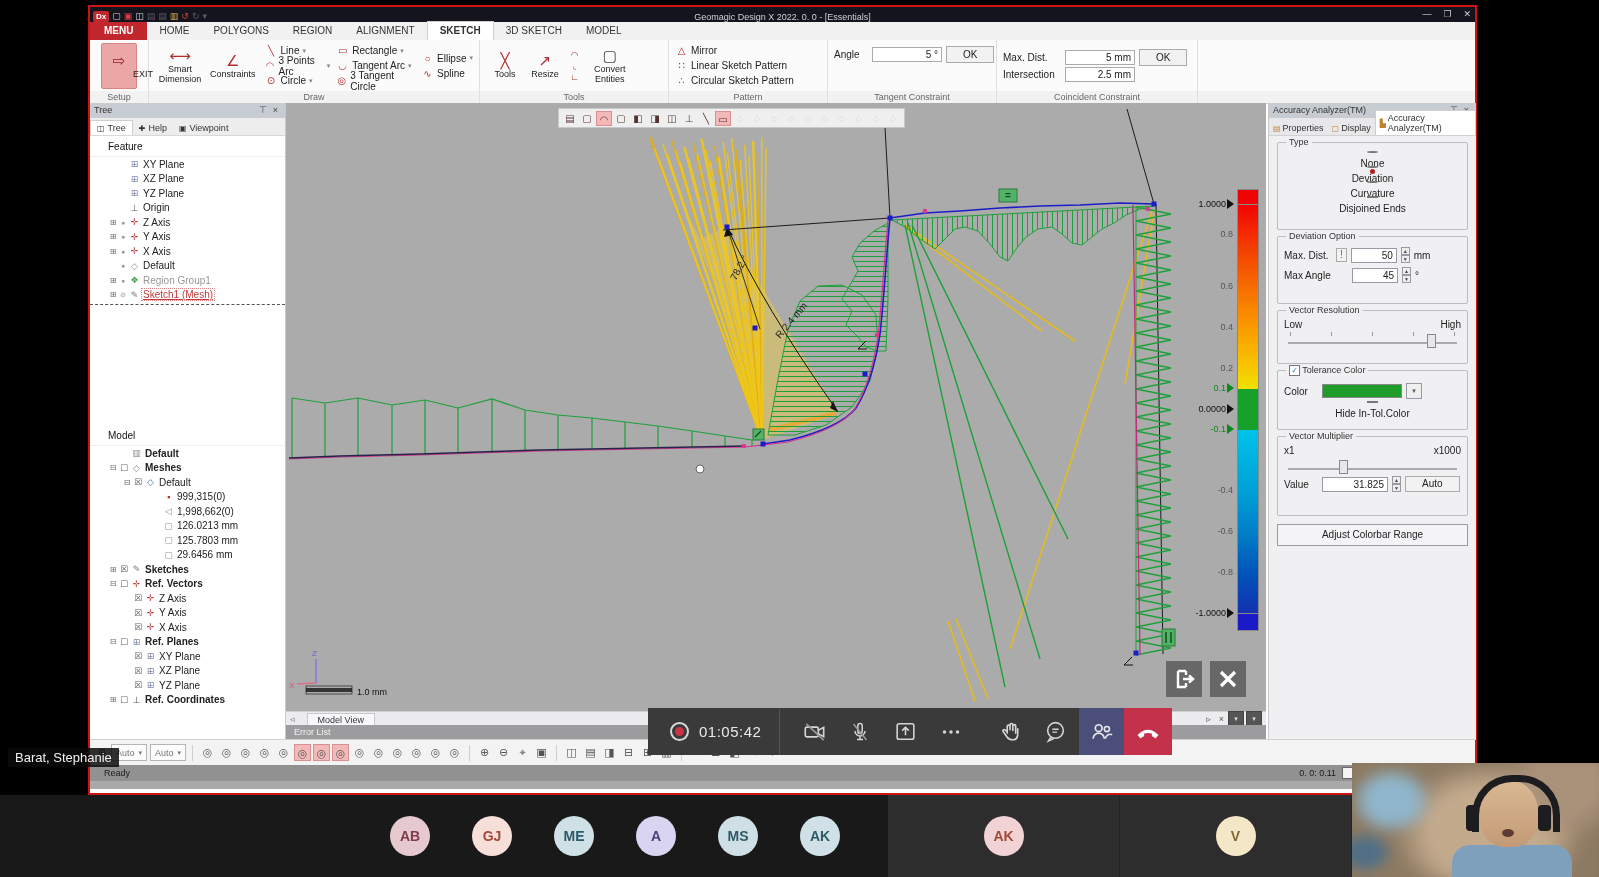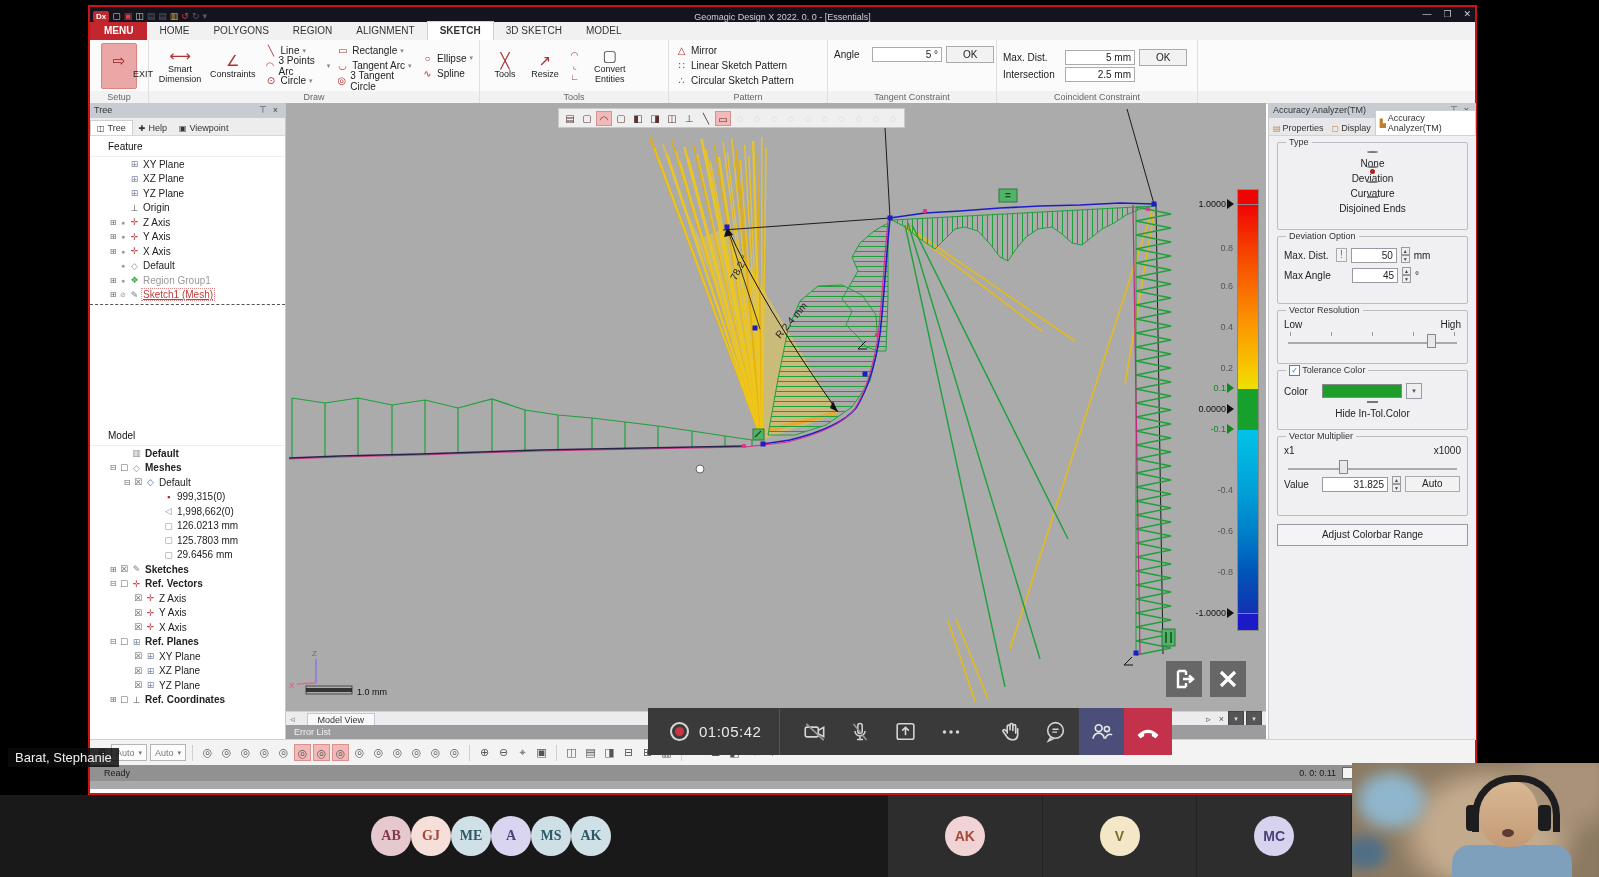--- a/index.html
+++ b/index.html
@@ -129,21 +129,21 @@
   #timer{color:#e8e8e8;font-size:15px;letter-spacing:.5px;}
   .cbdiv{width:1px;height:46px;background:#555;margin-left:18px;}
   .cbtn{width:51px;height:47px;display:flex;align-items:center;justify-content:center;}
   .cbtn svg{display:block;}
   .cbtn.people{background:#4a4e78;}
   .cbtn.hang{background:#c4314b;width:54px;}
   
   #pstrip{position:absolute;left:0;top:795px;width:1599px;height:82px;background:#191919;}
   #pstrip2{position:absolute;left:888px;top:0;width:464px;height:82px;background:#2d2d2d;display:flex;}
   .ptile{flex:1;border-right:1px solid #222;display:flex;align-items:center;justify-content:center;}
-  #avrow1{position:absolute;left:371px;top:0;height:82px;display:flex;align-items:center;font-family:Liberation Serif, serif;}
+  #avrow1{position:absolute;left:390px;top:0;height:82px;display:flex;gap:42px;align-items:center;}
   .av{width:40px;height:40px;border-radius:50%;display:flex;align-items:center;justify-content:center;font-size:14px;font-weight:bold;}
   
   #webcam{position:absolute;left:1352px;top:763px;width:247px;height:114px;overflow:hidden;background:#6b5b49;z-index:32;}
   #webcam .bgblur{position:absolute;inset:-8px;background:
      radial-gradient(60px 50px at 18% 35%,#8fb6cc 0 40%,transparent 70%),
      radial-gradient(40px 30px at 8% 75%,#4f6f86 0 40%,transparent 70%),
      radial-gradient(90px 80px at 85% 20%,#a9917a 0 40%,transparent 75%),
      radial-gradient(120px 90px at 55% 60%,#c3aa8d 0 50%,transparent 80%),
      #8d7a62;filter:blur(6px);}
   #webcam .head{position:absolute;left:128px;top:18px;width:58px;height:66px;border-radius:46% 46% 42% 42%;background:linear-gradient(#d9b894,#c49a76);}
@@ -774,21 +774,21 @@
       <div id="cbar-cap-top"></div>
       <div id="cbar"></div>
       <div id="cbar-cap-bot"></div>
       <div id="cbticks">
 
           <div class="cbtick" data-kind="black" style="top: 96px;">
             <span class="cblab">1.0000</span>
             <span class="cbarrow"></span>
           </div>
 
-          <div class="cbtick" data-kind="plain" style="top: 140px; margin-left: 6px;">
+          <div class="cbtick" data-kind="plain" style="top: 126px; margin-left: 6px;">
             <span class="cblab">0.8</span>
             <span class="cbarrow"></span>
           </div>
 
           <div class="cbtick" data-kind="plain" style="top: 177.8px;">
             <span class="cblab">0.6</span>
             <span class="cbarrow"></span>
           </div>
 
           <div class="cbtick" data-kind="plain" style="top: 218.7px;">
@@ -1146,23 +1146,20 @@
     <div id="pstrip2">
 
         <div class="ptile">
           <span class="av" style="background: rgb(241, 211, 214); color: rgb(161, 74, 56);">AK</span>
         </div>
 
         <div class="ptile">
           <span class="av" style="background: rgb(243, 231, 200); color: rgb(124, 106, 51);">V</span>
         </div>
 
-        <div class="ptile">
-          <span class="av" style="background: rgb(215, 211, 238); color: rgb(74, 66, 119);">MC</span>
-        </div>
       </div>
   </div>
 
   <div id="webcam">
     <div class="bgblur"></div>
     <div class="shirt"></div>
     <div class="head"></div>
     <div class="phones"></div>
     <div class="cup"></div>
     <div class="cup r"></div>

